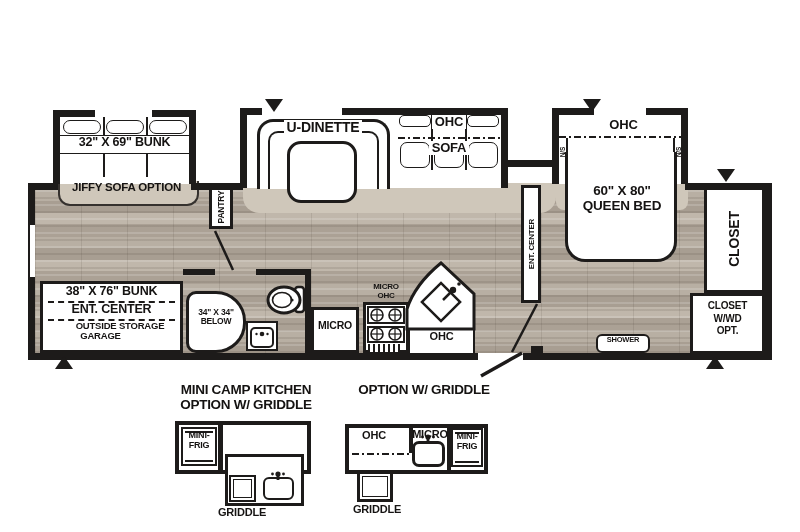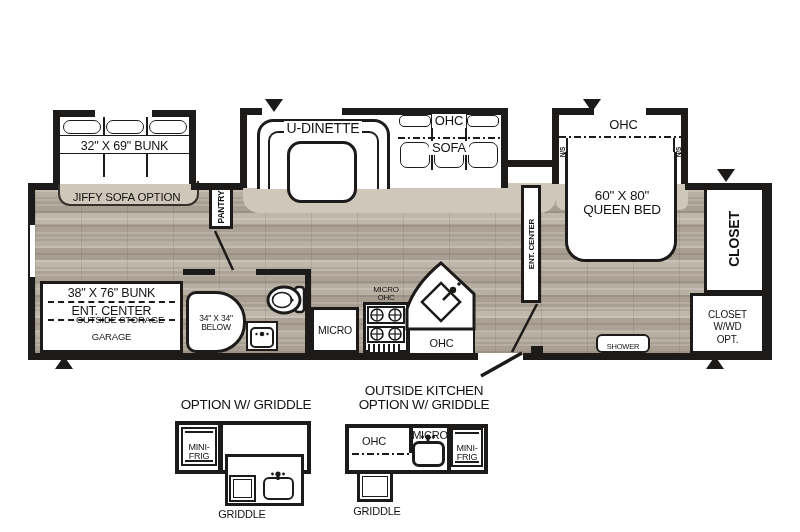--- a/index.html
+++ b/index.html
@@ -8,22 +8,22 @@
   .abs{position:absolute;box-sizing:border-box;}
   .wall{position:absolute;background:#1d1b1a;z-index:6;}
   .wgap{position:absolute;background:#ffffff;z-index:7;}
   .wood{position:absolute;z-index:1;background-color:#b2a89c;
         background-image:
           repeating-linear-gradient(90deg, rgba(40,30,20,0.10) 0 1px, rgba(0,0,0,0) 1px 46px),
           repeating-linear-gradient(180deg, rgba(255,255,255,0.16) 0 2px, rgba(255,255,255,0) 2px 7px, rgba(40,30,20,0.10) 7px 9px, rgba(0,0,0,0) 9px 14px),
           repeating-linear-gradient(180deg, #b8afa3 0 11px, #a89e92 11px 23px, #c0b7ab 23px 34px, #aba195 34px 47px);}
   .tan{position:absolute;background:#cfc7ba;z-index:2;}
   .box{position:absolute;background:#fff;border:3px solid #1d1b1a;z-index:4;box-sizing:border-box;}
-  .lbl{position:absolute;display:flex;flex-direction:column;align-items:center;justify-content:flex-end;
-       text-align:center;font-weight:400;letter-spacing:-0.2px;line-height:1.08;z-index:8;color:#151312;white-space:nowrap;}
+  .lbl{position:absolute;display:flex;flex-direction:column;align-items:center;justify-content:flex-start;
+       text-align:center;font-weight:700;letter-spacing:-0.2px;line-height:1.08;z-index:8;color:#151312;white-space:nowrap;}
   .lbl .bgw{background:#fff;padding:0 3px;}
   .vt{position:absolute;display:flex;align-items:center;justify-content:center;font-weight:700;
       transform:rotate(-90deg);letter-spacing:-0.2px;white-space:nowrap;z-index:8;color:#151312;}
   .vline{position:absolute;background:#1d1b1a;width:2px;z-index:3;}
   .dashdot{position:absolute;height:2px;z-index:3;
      background:repeating-linear-gradient(90deg,#1d1b1a 0 7px,rgba(0,0,0,0) 7px 10px,#1d1b1a 10px 12px,rgba(0,0,0,0) 12px 15px);}
   .dashedsep{position:absolute;border-top:2px dashed #1d1b1a;z-index:8;}
   .pillow{position:absolute;background:#fff;border:1.5px solid #1d1b1a;border-radius:7px;z-index:3;box-sizing:border-box;}
   .tri-down{position:absolute;width:0;height:0;border-left:9px solid rgba(0,0,0,0);border-right:9px solid rgba(0,0,0,0);
             border-top:13px solid #1d1b1a;z-index:9;}
@@ -127,22 +127,22 @@
     <div>W/WD</div>
     <div>OPT.</div>
   </div>
   <div class="tri-up" style="left:706px;top:356px;"></div>
 
   <div class="box" style="left:40px;top:281px;width:143px;height:72px;border-width:3.5px;"></div>
   <div class="lbl" style="left:43px;top:285px;width:137px;height:15px;font-size:12.5px;">38" X 76" BUNK</div>
   <div class="dashedsep" style="left:48px;top:301px;width:127px;"></div>
   <div class="lbl" style="left:43px;top:303px;width:137px;height:15px;font-size:12.5px;">ENT. CENTER</div>
   <div class="dashedsep" style="left:48px;top:319px;width:127px;"></div>
-  <div class="lbl" style="left:43px;top:314px;width:154px;height:11px;font-size:9.5px;">OUTSIDE STORAGE</div>
-  <div class="lbl" style="left:43px;top:331px;width:137px;height:11px;font-size:9.5px;">GARAGE</div>
+  <div class="lbl" style="left:43px;top:321px;width:154px;height:11px;font-size:9.5px;">OUTSIDE STORAGE</div>
+  <div class="lbl" style="left:32px;top:331px;width:137px;height:11px;font-size:9.5px;">GARAGE</div>
   <div class="tri-up" style="left:55px;top:356px;"></div>
 
   <div class="box" style="left:209px;top:185px;width:24px;height:44px;"></div>
   <div class="vt" style="left:191px;top:200px;width:60px;height:14px;font-size:8.5px;">PANTRY</div>
 
   <div class="box" style="left:186px;top:291px;width:60px;height:62px;border-radius:10px 30px 30px 10px;"></div>
   <div class="lbl" style="left:188px;top:308px;width:56px;height:24px;font-size:8.5px;">
     <div>34" X 34"</div>
     <div>BELOW</div>
   </div>
@@ -213,40 +213,40 @@
         <circle cx="283.5" cy="474" r="1.4"></circle>
         <rect x="276.6" y="474" width="2.8" height="6"></rect>
       <circle cx="428" cy="437" r="2.6"></circle>
         <circle cx="422.5" cy="437" r="1.4"></circle>
         <circle cx="433.5" cy="437" r="1.4"></circle>
         <rect x="426.6" y="437" width="2.8" height="6"></rect>
     </g>
   </svg>
 
   <div class="lbl" style="left:166px;top:383px;width:160px;height:30px;font-size:13.5px;letter-spacing:-0.3px;">
+    <div>MINI CAMP KITCHEN</div>
     <div>OPTION W/ GRIDDLE</div>
   </div>
   <div class="abs" style="left:175px;top:421px;width:136px;height:53px;background:#fff;border:4px solid #1d1b1a;z-index:4;"></div>
   <div class="shelfbox" style="left:181px;top:427px;width:36px;height:39px;">
       <div class="inner"></div>
     </div>
   <div class="lbl" style="left:182px;top:431px;width:34px;height:31px;font-size:9px;z-index:8;">
     <div>MINI-</div>
     <div>FRIG</div>
   </div>
   <div class="wall" style="left:218px;top:423px;width:5px;height:49px;z-index:5;"></div>
   <div class="abs" style="left:225px;top:454px;width:79px;height:52px;background:#fff;border:3.5px solid #1d1b1a;z-index:5;"></div>
   <div class="abs" style="left:229px;top:475px;width:27px;height:27px;border:2.5px solid #1d1b1a;z-index:6;">
     <div class="abs" style="left:2px;top:2px;right:2px;bottom:2px;border:1.5px solid #1d1b1a;"></div>
   </div>
   <div class="abs" style="left:263px;top:477px;width:31px;height:23px;border:2.5px solid #1d1b1a;border-radius:6px;z-index:6;"></div>
   <div class="lbl" style="left:206px;top:507px;width:72px;height:14px;font-size:11px;">GRIDDLE</div>
 
   <div class="lbl" style="left:344px;top:383px;width:160px;height:30px;font-size:13.5px;letter-spacing:-0.3px;">
-    <div>OUTSIDE KITCHEN</div>
     <div>OPTION W/ GRIDDLE</div>
   </div>
   <div class="abs" style="left:345px;top:424px;width:143px;height:50px;background:#fff;border:4px solid #1d1b1a;z-index:4;"></div>
   <div class="lbl" style="left:352px;top:430px;width:44px;height:18px;font-size:11px;">OHC</div>
   <div class="dashdot" style="left:352px;top:453px;width:58px;z-index:5;"></div>
   <div class="wall" style="left:409px;top:426px;width:4px;height:27px;z-index:5;"></div>
   <div class="lbl" style="left:412px;top:429px;width:36px;height:13px;font-size:11px;">MICRO</div>
   <div class="abs" style="left:412px;top:441px;width:33px;height:26px;border:3px solid #1d1b1a;border-radius:7px;background:#fff;z-index:5;"></div>
   <div class="wall" style="left:447px;top:426px;width:4px;height:44px;z-index:5;"></div>
   <div class="shelfbox" style="left:451px;top:428px;width:32px;height:39px;">

